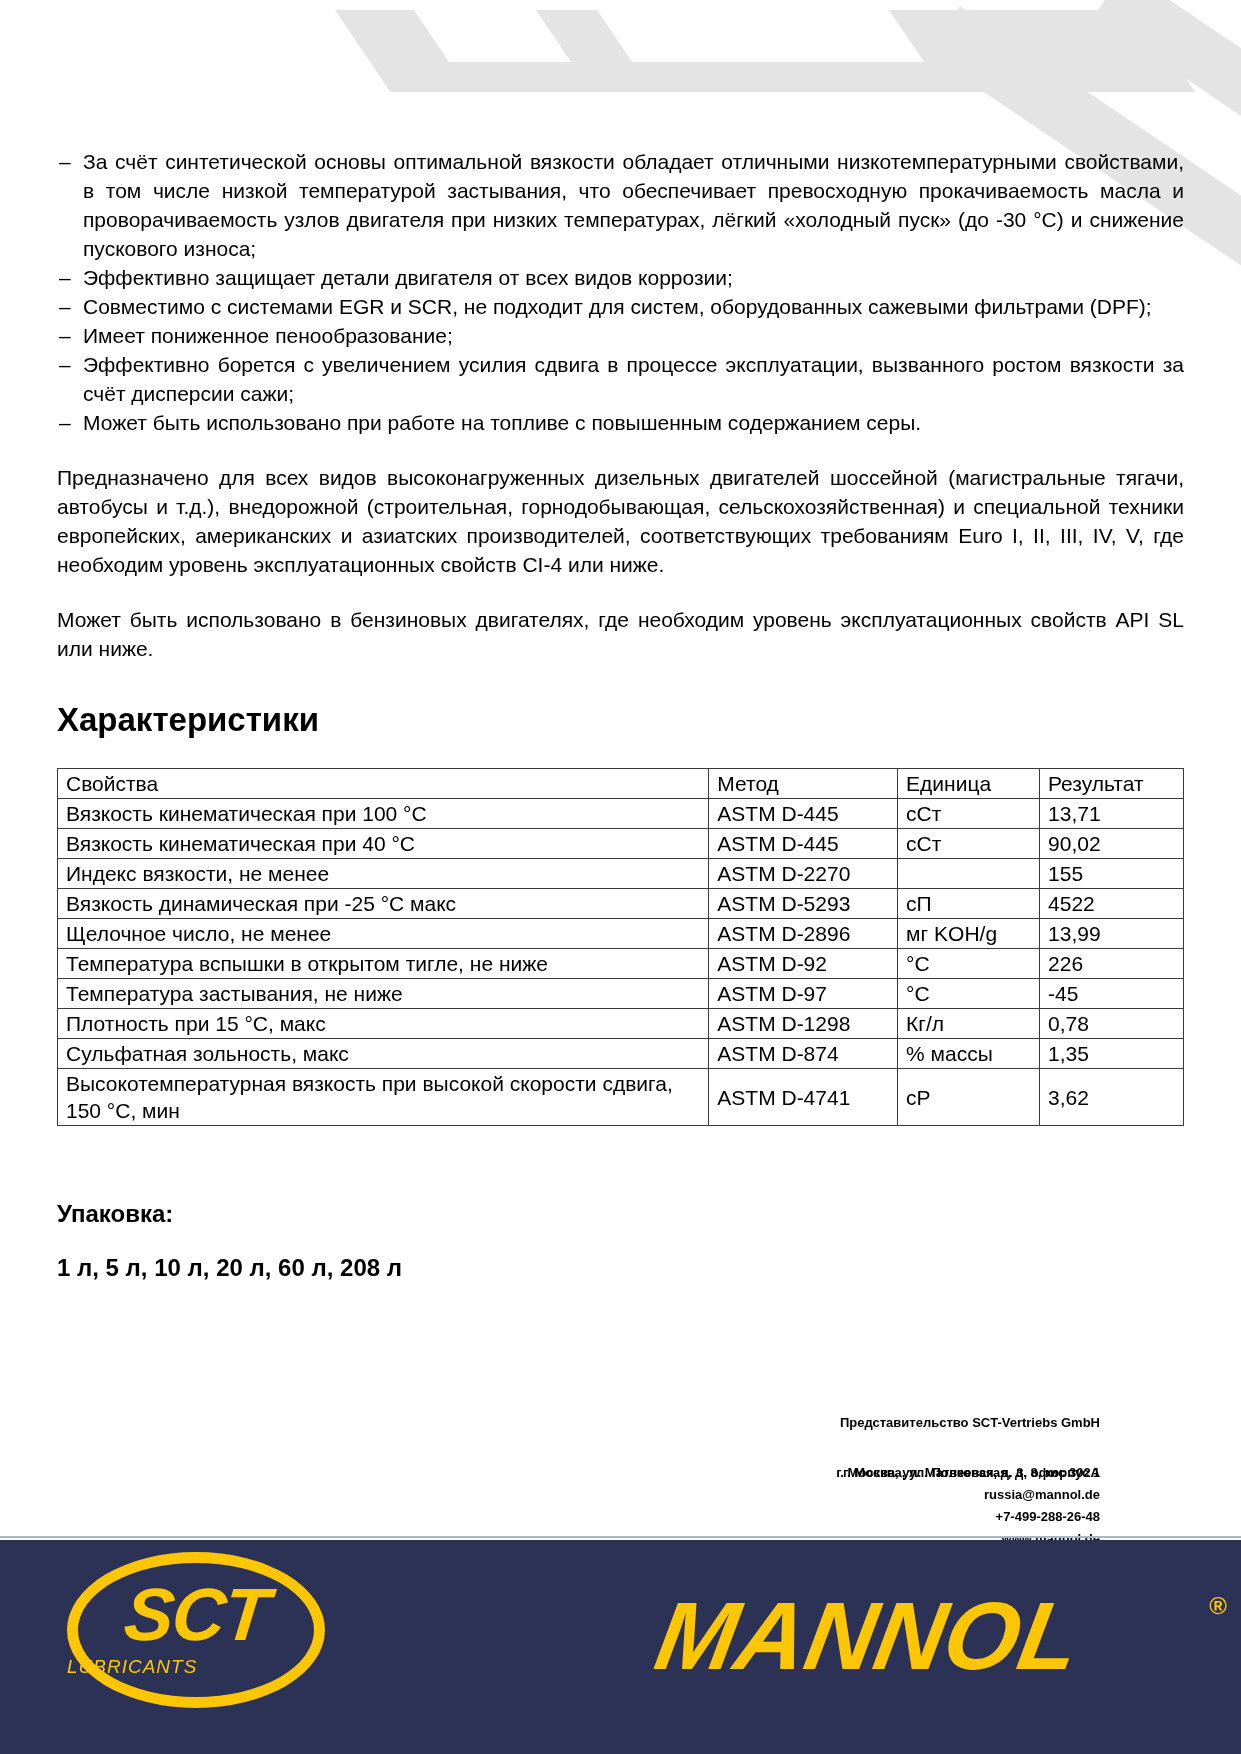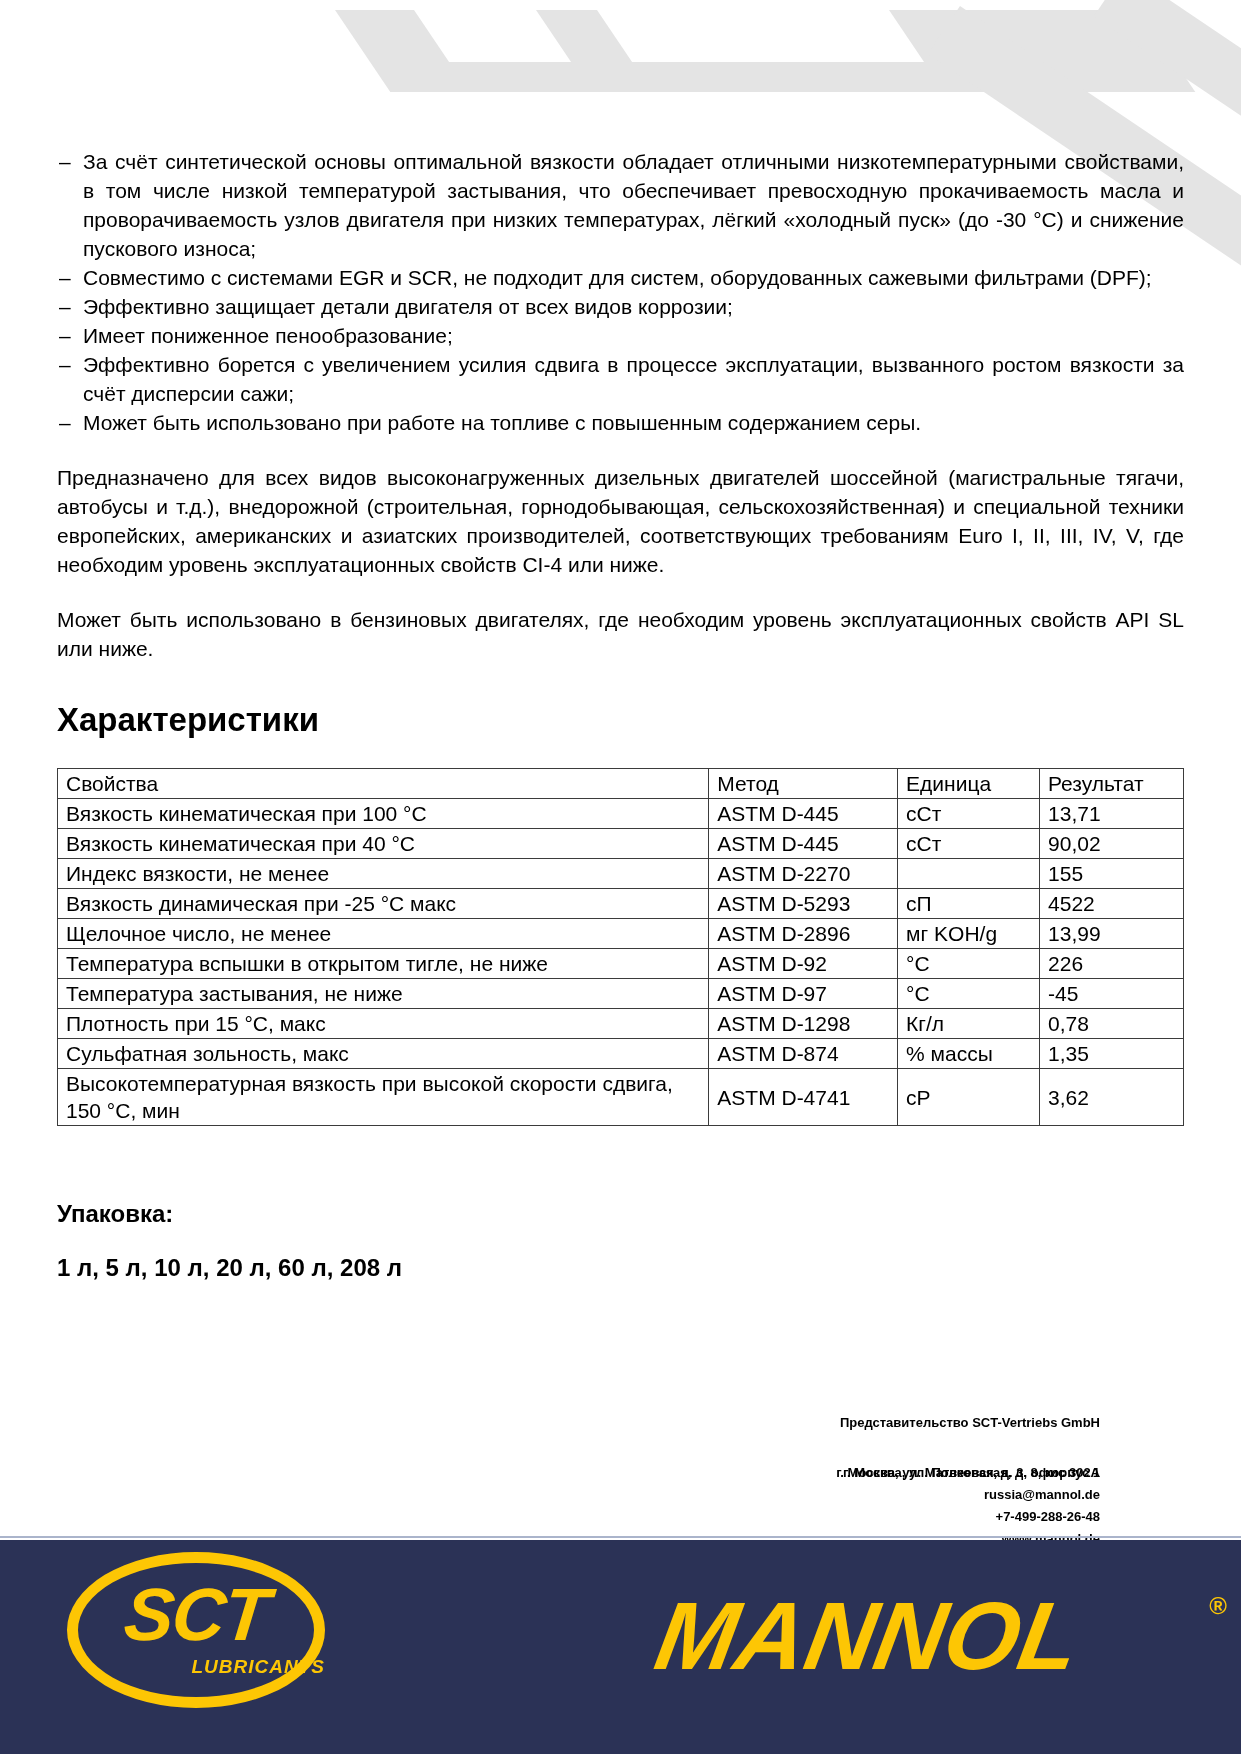--- a/index.html
+++ b/index.html
@@ -67,22 +67,22 @@
   .sct-ring{
     position:absolute;left:0;top:0;width:236px;height:134px;
     border:11px solid #fdc604;border-radius:50%;
   }
   .sct-text{
     position:absolute;left:0;top:26px;width:258px;text-align:center;
     font-size:74px;font-weight:bold;font-style:italic;color:#fdc604;
     transform:skewX(-6deg);line-height:74px;letter-spacing:-2px;
   }
   .sct-sub{
-    position:absolute;left:0;top:104px;width:258px;text-align:right;
-    font-size:19px;font-weight:bold;font-style:italic;color:#fdc604;
+    position:absolute;left:0;top:104px;width:258px;text-align:left;
+    font-size:19px;font-weight:normal;font-style:italic;color:#fdc604;
     letter-spacing:1px;
   }
   .mannol-logo{position:absolute;left:649px;top:62px;width:560px;height:90px;}
   .mannol-text{
     position:absolute;left:0;top:-14px;
     font-size:96px;font-weight:bold;font-style:italic;color:#fdc604;
     transform:skewX(-10deg);transform-origin:bottom left;
     letter-spacing:0px;line-height:96px;white-space:nowrap;
   }
   .mannol-reg{
@@ -101,22 +101,22 @@
       <div class="hole2"></div>
     </div>
     <div class="diag diag1"></div>
     <div class="diag diag2"></div>
   </div>
 
   <div class="content">
 
     <div class="bullets">
       <div class="bullet">За счёт синтетической основы оптимальной вязкости обладает отличными низкотемпературными свойствами, в том числе низкой температурой застывания, что обеспечивает превосходную прокачиваемость масла и проворачиваемость узлов двигателя при низких температурах, лёгкий «холодный пуск» (до -30 °С) и снижение пускового износа;</div>
+      <div class="bullet">Эффективно защищает детали двигателя от всех видов коррозии;</div>
       <div class="bullet">Совместимо с системами EGR и SCR, не подходит для систем, оборудованных сажевыми фильтрами (DPF);</div>
-      <div class="bullet">Эффективно защищает детали двигателя от всех видов коррозии;</div>
       <div class="bullet">Имеет пониженное пенообразование;</div>
       <div class="bullet">Эффективно борется с увеличением усилия сдвига в процессе эксплуатации, вызванного ростом вязкости за счёт дисперсии сажи;</div>
       <div class="bullet">Может быть использовано при работе на топливе с повышенным содержанием серы.</div>
     </div>
 
     <div class="para">Предназначено для всех видов высоконагруженных дизельных двигателей шоссейной (магистральные тягачи, автобусы и т.д.), внедорожной (строительная, горнодобывающая, сельскохозяйственная) и специальной техники европейских, американских и азиатских производителей, соответствующих требованиям Euro I, II, III, IV, V, где необходим уровень эксплуатационных свойств CI-4 или ниже.</div>
     <div class="para">Может быть использовано в бензиновых двигателях, где необходим уровень эксплуатационных свойств API SL или ниже.</div>
 
     <div class="h2">Характеристики</div>
 

